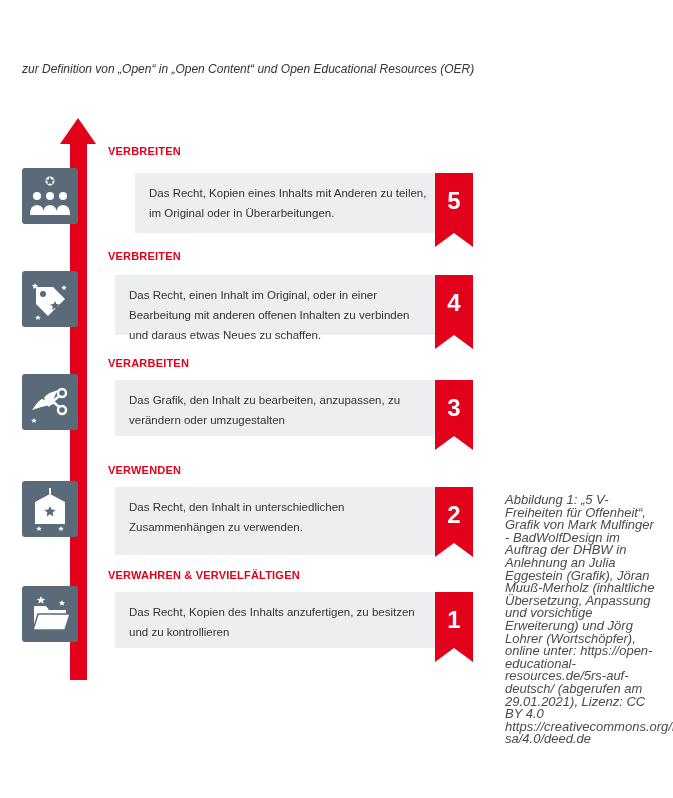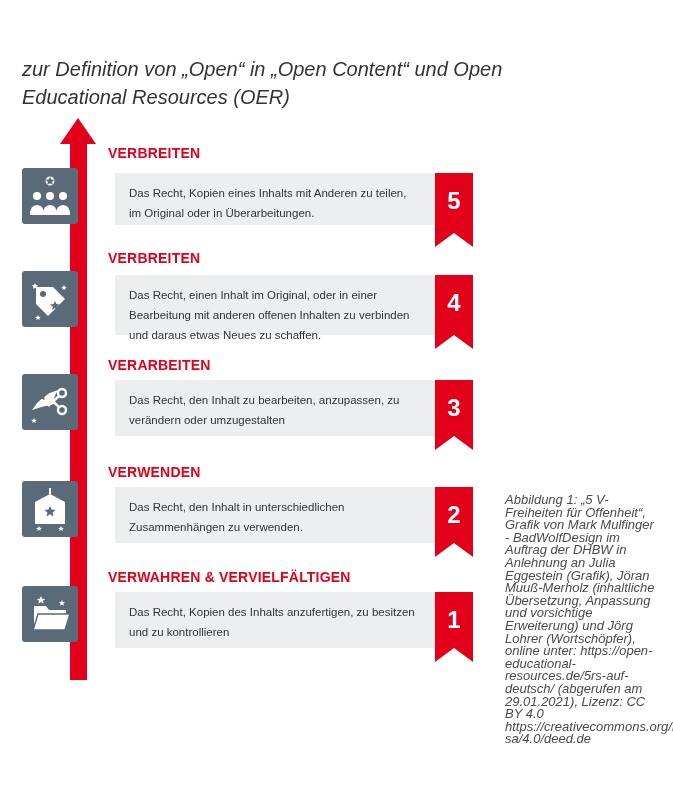--- a/index.html
+++ b/index.html
@@ -23,21 +23,21 @@
     font-size: 18.5px;
     font-weight: bold;
     color: #1a1a1a;
     letter-spacing: -0.1px;
   }
   .subtitle {
     position: absolute;
     left: 22px;
     top: 55px;
     width: 540px;
-    font-size: 20px;
+    font-size: 12px;
     font-style: italic;
     color: #333333;
     line-height: 28px;
   }
 
   
   .arrow-shaft {
     position: absolute;
     left: 70px;
     top: 140px;
@@ -67,21 +67,21 @@
     width: 56px;
     height: 56px;
     background: #5b6a78;
     border-radius: 3px;
   }
   .icon-box svg { display: block; }
 
   .row-heading {
     position: absolute;
     left: 108px;
-    font-size: 14px;
+    font-size: 11px;
     font-weight: bold;
     color: #e2001a;
     letter-spacing: 0.2px;
   }
   .desc-box {
     position: absolute;
     left: 115px;
     width: 320px;
     background: #eceef0;
     color: #333333;
@@ -154,21 +154,21 @@
         <path d="M28 8.5 l1.3 3.0 3.3 .2 -2.5 2.1 .8 3.2 -2.9-1.8 -2.9 1.8 .8-3.2 -2.5-2.1 3.3-.2z" fill="#5b6a78"></path>
         <circle cx="15" cy="28" r="4" fill="#ffffff"></circle>
         <circle cx="28" cy="28" r="4" fill="#ffffff"></circle>
         <circle cx="41" cy="28" r="4" fill="#ffffff"></circle>
         <path d="M8 47 q0-10 7-10 q7 0 7 10z" fill="#ffffff"></path>
         <path d="M21 47 q0-10 7-10 q7 0 7 10z" fill="#ffffff"></path>
         <path d="M34 47 q0-10 7-10 q7 0 7 10z" fill="#ffffff"></path>
       </svg>
     </div>
     <div class="row-heading" style="top:145px;">VERBREITEN</div>
-    <div class="desc-box" style="top:173px; height:52px;">Das Recht, Kopien eines Inhalts mit Anderen zu teilen, im Original oder in Überarbeitungen.</div>
+    <div class="desc-box" style="top:173px; height:60px;margin-left:20px;">Das Recht, Kopien eines Inhalts mit Anderen zu teilen, im Original oder in Überarbeitungen.</div>
     <div class="banner" style="top:173px; height:60px;">
         <span class="num">5</span>
       </div>
     <div class="banner-tail" style="top:233px;"></div>
   </div>
 
   <div class="row">
     <div class="icon-box" style="top:271px;">
       <svg width="56" height="56" viewBox="0 0 56 56">
         <path d="M14 16 h17 l12 12 -17 17 -12-12z" fill="#ffffff"></path>
@@ -193,40 +193,40 @@
         <path d="M10 36 q10-16 26-20 q-6 10 -4 14 q-10 2 -22 6z" fill="#ffffff"></path>
         <path d="M20 18 l1.3 3 3.3 .2 -2.5 2.1 .8 3.2 -2.9-1.8 -2.9 1.8 .8-3.2 -2.5-2.1 3.3-.2z" fill="#5b6a78"></path>
         <circle cx="40" cy="19" r="4" fill="none" stroke="#ffffff" stroke-width="2.4"></circle>
         <circle cx="40" cy="36" r="4" fill="none" stroke="#ffffff" stroke-width="2.4"></circle>
         <path d="M37 22 L26 32" stroke="#ffffff" stroke-width="2.4" fill="none"></path>
         <path d="M37 33 L26 23" stroke="#ffffff" stroke-width="2.4" fill="none"></path>
         <path d="M12 44 l.8 1.8 2 .1 -1.5 1.3 .5 1.9 -1.8-1.1 -1.8 1.1 .5-1.9 -1.5-1.3 2-.1z" fill="#ffffff"></path>
       </svg>
     </div>
     <div class="row-heading" style="top:357px;">VERARBEITEN</div>
-    <div class="desc-box" style="top:380px; height:56px;">Das Recht, den Inhalt zu bearbeiten, anzupassen, zu verändern oder umzugestalten</div>
+    <div class="desc-box" style="top:380px; height:56px;">Das Grafik, den Inhalt zu bearbeiten, anzupassen, zu verändern oder umzugestalten</div>
     <div class="banner" style="top:380px; height:56px;">
         <span class="num">3</span>
       </div>
     <div class="banner-tail" style="top:436px;"></div>
   </div>
 
   <div class="row">
     <div class="icon-box" style="top:481px;">
       <svg width="56" height="56" viewBox="0 0 56 56">
         <path d="M28 7 v6" stroke="#ffffff" stroke-width="2" fill="none"></path>
         <path d="M28 13 L13 21 h30z" fill="#ffffff"></path>
         <rect x="13" y="21" width="30" height="22" fill="#ffffff"></rect>
         <path d="M28 25 l1.6 3.6 4 .3 -3 2.6 .9 3.9 -3.5-2.2 -3.5 2.2 .9-3.9 -3-2.6 4-.3z" fill="#5b6a78"></path>
         <path d="M17 45 l.8 1.8 2 .1 -1.5 1.3 .5 1.9 -1.8-1.1 -1.8 1.1 .5-1.9 -1.5-1.3 2-.1z" fill="#ffffff"></path>
         <path d="M39 45 l.8 1.8 2 .1 -1.5 1.3 .5 1.9 -1.8-1.1 -1.8 1.1 .5-1.9 -1.5-1.3 2-.1z" fill="#ffffff"></path>
       </svg>
     </div>
     <div class="row-heading" style="top:464px;">VERWENDEN</div>
-    <div class="desc-box" style="top:487px; height:56px;">Das Recht, den Inhalt in unterschiedlichen Zusammenhängen zu verwenden.</div>
+    <div class="desc-box" style="top:487px; height:68px;">Das Recht, den Inhalt in unterschiedlichen Zusammenhängen zu verwenden.</div>
     <div class="banner" style="top:487px; height:56px;">
         <span class="num">2</span>
       </div>
     <div class="banner-tail" style="top:543px;"></div>
   </div>
 
   <div class="row">
     <div class="icon-box" style="top:586px;">
       <svg width="56" height="56" viewBox="0 0 56 56">
         <path d="M12 20 h12 l3 4 h17 v20 h-32z" fill="#ffffff"></path>

